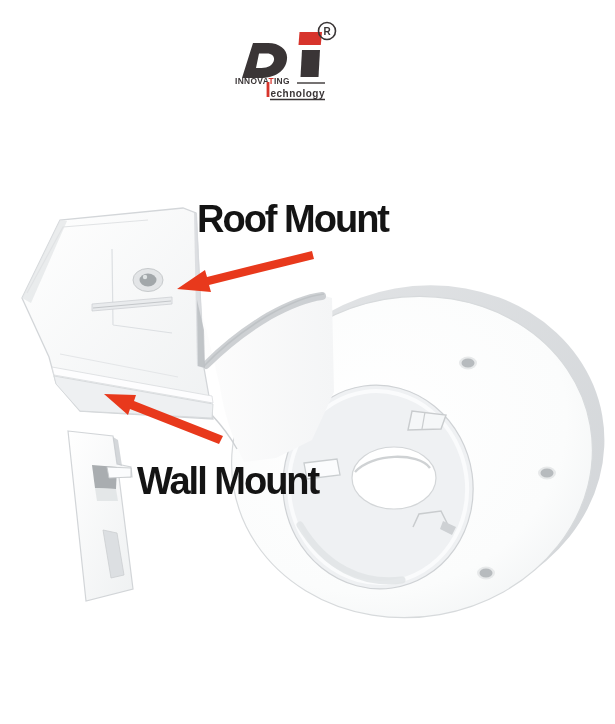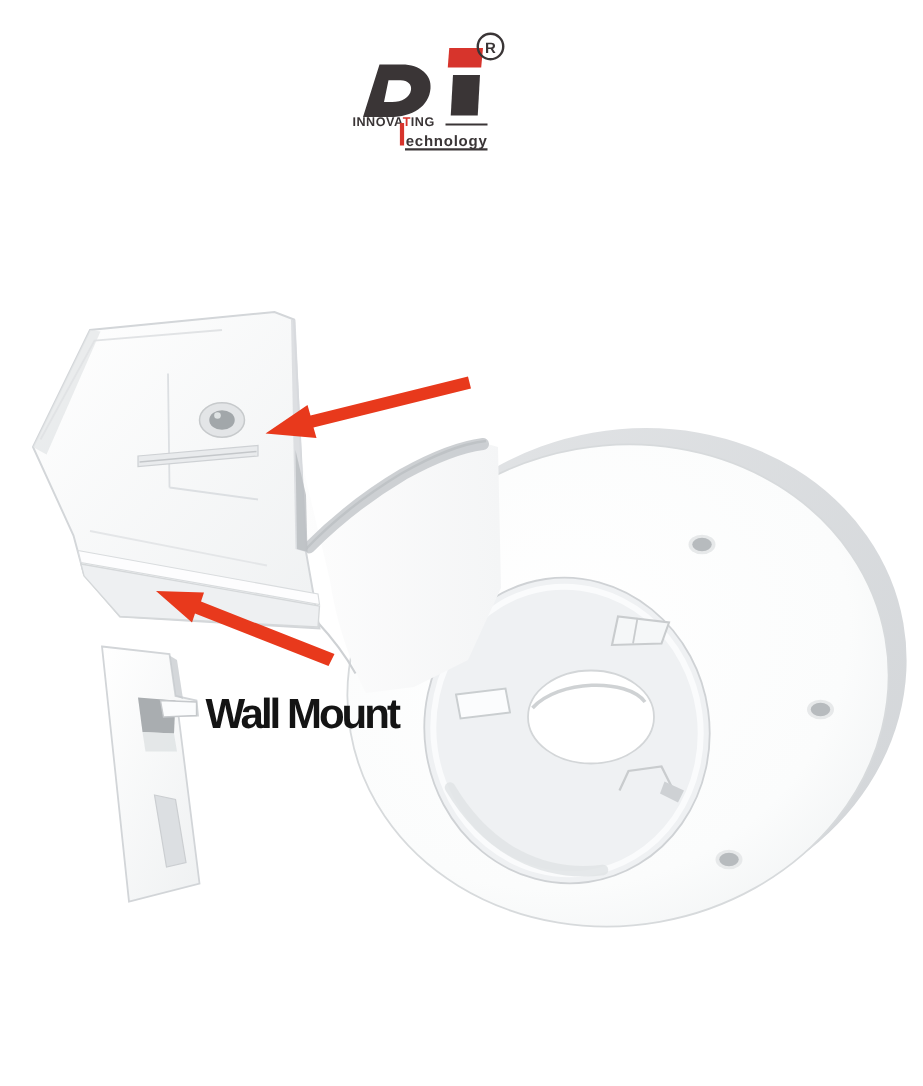--- a/index.html
+++ b/index.html
@@ -7,21 +7,21 @@
     position:relative;width:615px;height:724px;background:#ffffff;overflow:hidden;
     font-family:"Liberation Sans",sans-serif;
   }
   .illustration{position:absolute;left:0;top:0;}
   .logo-svg{position:absolute;left:230px;top:18px;}
   .callout-label{
     position:absolute;font-family:"Liberation Sans",sans-serif;font-weight:700;
     color:#141414;line-height:1;white-space:nowrap;letter-spacing:-2px;
   }
   .roof-label{left:197px;top:200px;font-size:38px;}
-  .wall-label{left:137px;top:462px;font-size:28px;}
+  .wall-label{left:137px;top:462px;font-size:38px;}
 </style>
 </head>
 <body>
 
 <div class="canvas">
 
   <svg class="illustration" width="615" height="724" viewBox="0 0 615 724">
     <defs>
       <radialGradient id="faceGrad" cx="42%" cy="38%" r="75%">
         <stop offset="0%" stop-color="#ffffff"></stop>
@@ -127,15 +127,16 @@
       <tspan>INNOVA</tspan><tspan fill="#d7342c">T</tspan><tspan>ING</tspan>
     </text>
     <line x1="67" y1="65" x2="95" y2="65" stroke="#3a3536" stroke-width="1.4"></line>
 
     <rect x="36.6" y="64" width="2.8" height="15" fill="#d7342c"></rect>
 
     <text x="40.5" y="79" font-size="10" font-weight="bold" letter-spacing="0.5" font-family="Liberation Sans, sans-serif" fill="#3a3536">echnology</text>
     <line x1="40" y1="81.5" x2="95" y2="81.5" stroke="#3a3536" stroke-width="1.5"></line>
   </svg>
 
+  <div class="callout-label roof-label">Roof Mount</div>
   <div class="callout-label wall-label">Wall Mount</div>
 
 </div>
 
 </body></html>

